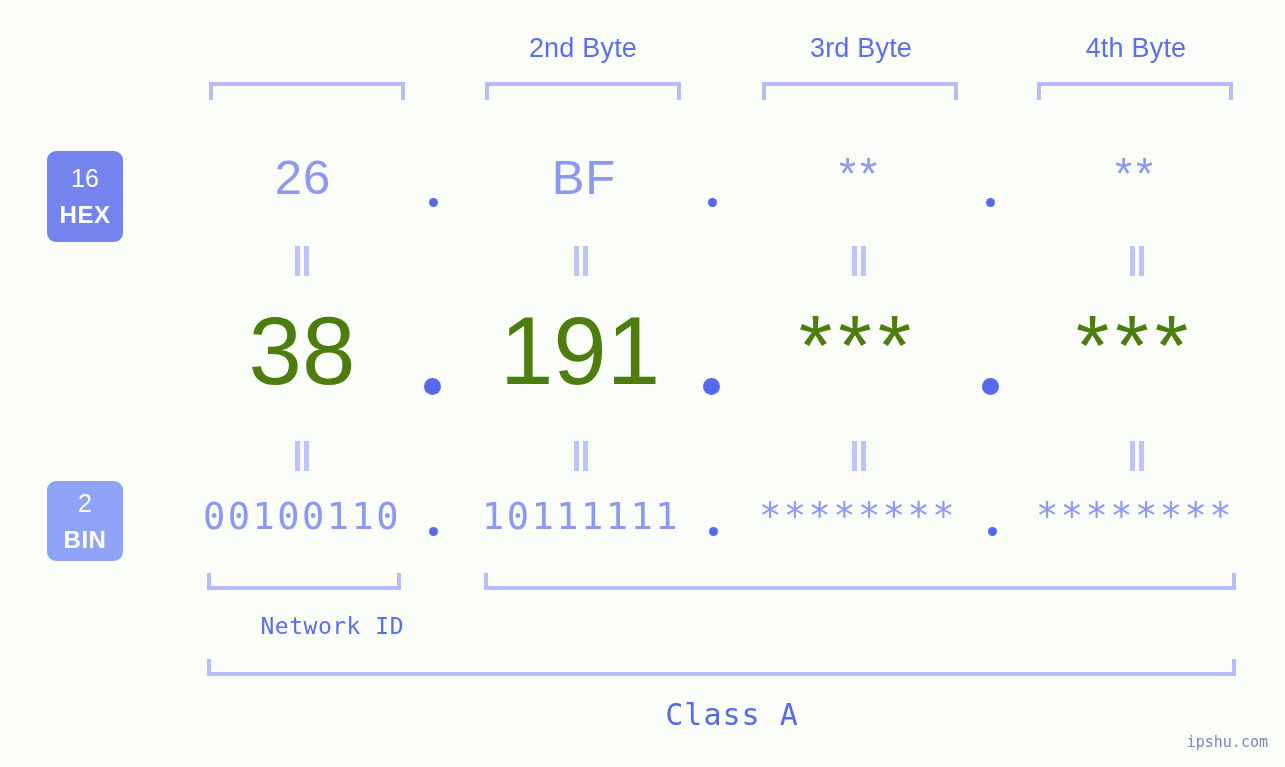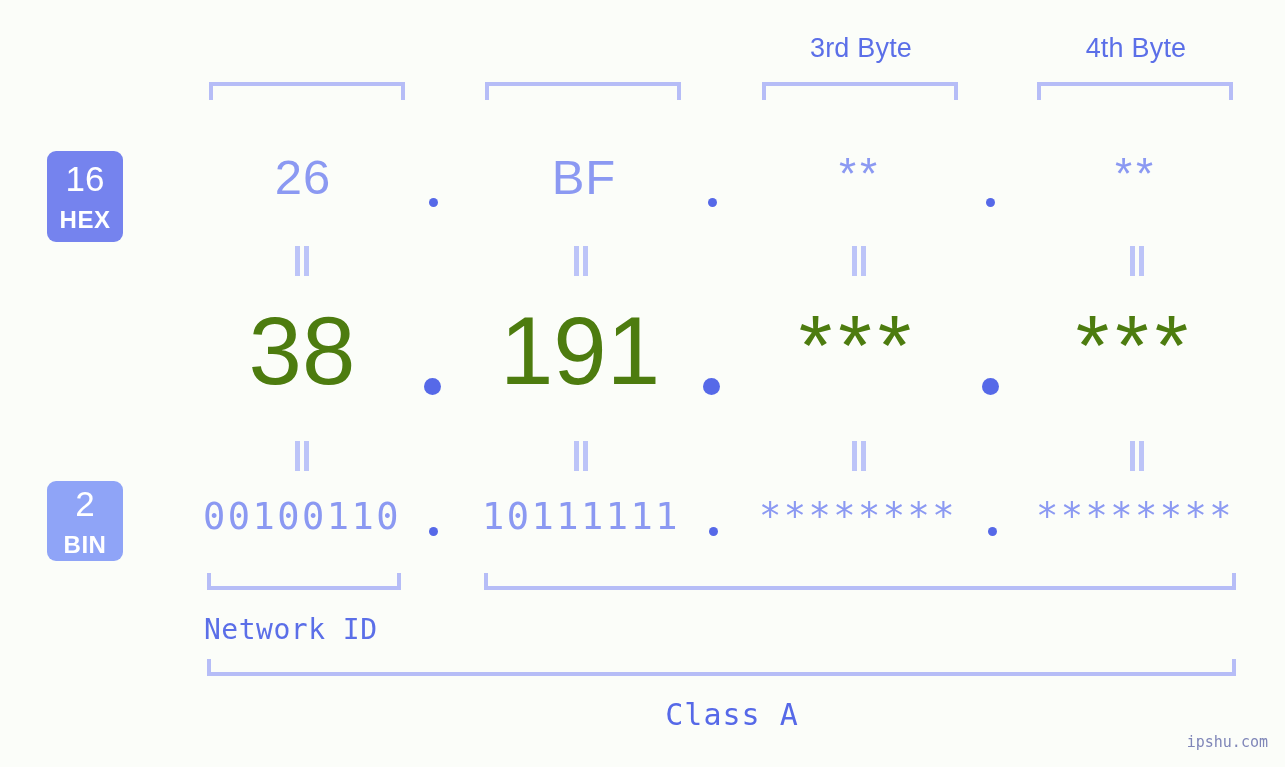--- a/index.html
+++ b/index.html
@@ -59,21 +59,21 @@
     width: 76px;
     border-radius: 9px;
     color: #ffffff;
     display: flex;
     flex-direction: column;
     align-items: center;
     justify-content: center;
     line-height: 1;
   }
   .badge .num {
-    font-size: 35px;
+    font-size: 25px;
     font-weight: 400;
     letter-spacing: 0px;
   }
   .badge .name {
     font-size: 24px;
     font-weight: 700;
     margin-top: 12px;
     letter-spacing: 0.5px;
   }
   .badge-hex { top: 151px; height: 91px; background: #7583ee; }
@@ -147,23 +147,23 @@
   }
   .eq i:first-child { left: 1px; }
   .eq i:last-child  { left: 10px; }
   .eq-upper { top: 246px; }
   .eq-lower { top: 441px; }
 
   
   .id-label {
     position: absolute;
     top: 613px;
-    font-size: 28px;
+    font-size: 23px;
     color: #5b6fe8;
-    text-align: left;
+    text-align: right;
     white-space: nowrap;
     font-family: "DejaVu Sans Mono", monospace;
     letter-spacing: 0.5px;
   }
 
   
   .class-label {
     position: absolute;
     top: 697px;
     font-size: 30px;
@@ -183,20 +183,21 @@
     color: #7f86b8;
     font-family: "DejaVu Sans Mono", monospace;
     letter-spacing: 0px;
   }
 </style>
 </head>
 <body>
 
 <div class="stage">
 
+  <div class="byte-head" style="left:483px; width:200px;">2nd Byte</div>
   <div class="byte-head" style="left:761px; width:200px;">3rd Byte</div>
   <div class="byte-head" style="left:1036px; width:200px;">4th Byte</div>
 
   <div class="bracket-top" style="left:209px; width:196px;"></div>
   <div class="bracket-top" style="left:485px; width:196px;"></div>
   <div class="bracket-top" style="left:762px; width:196px;"></div>
   <div class="bracket-top" style="left:1037px; width:196px;"></div>
 
   <div class="badge badge-hex">
     <span class="num">16</span>

